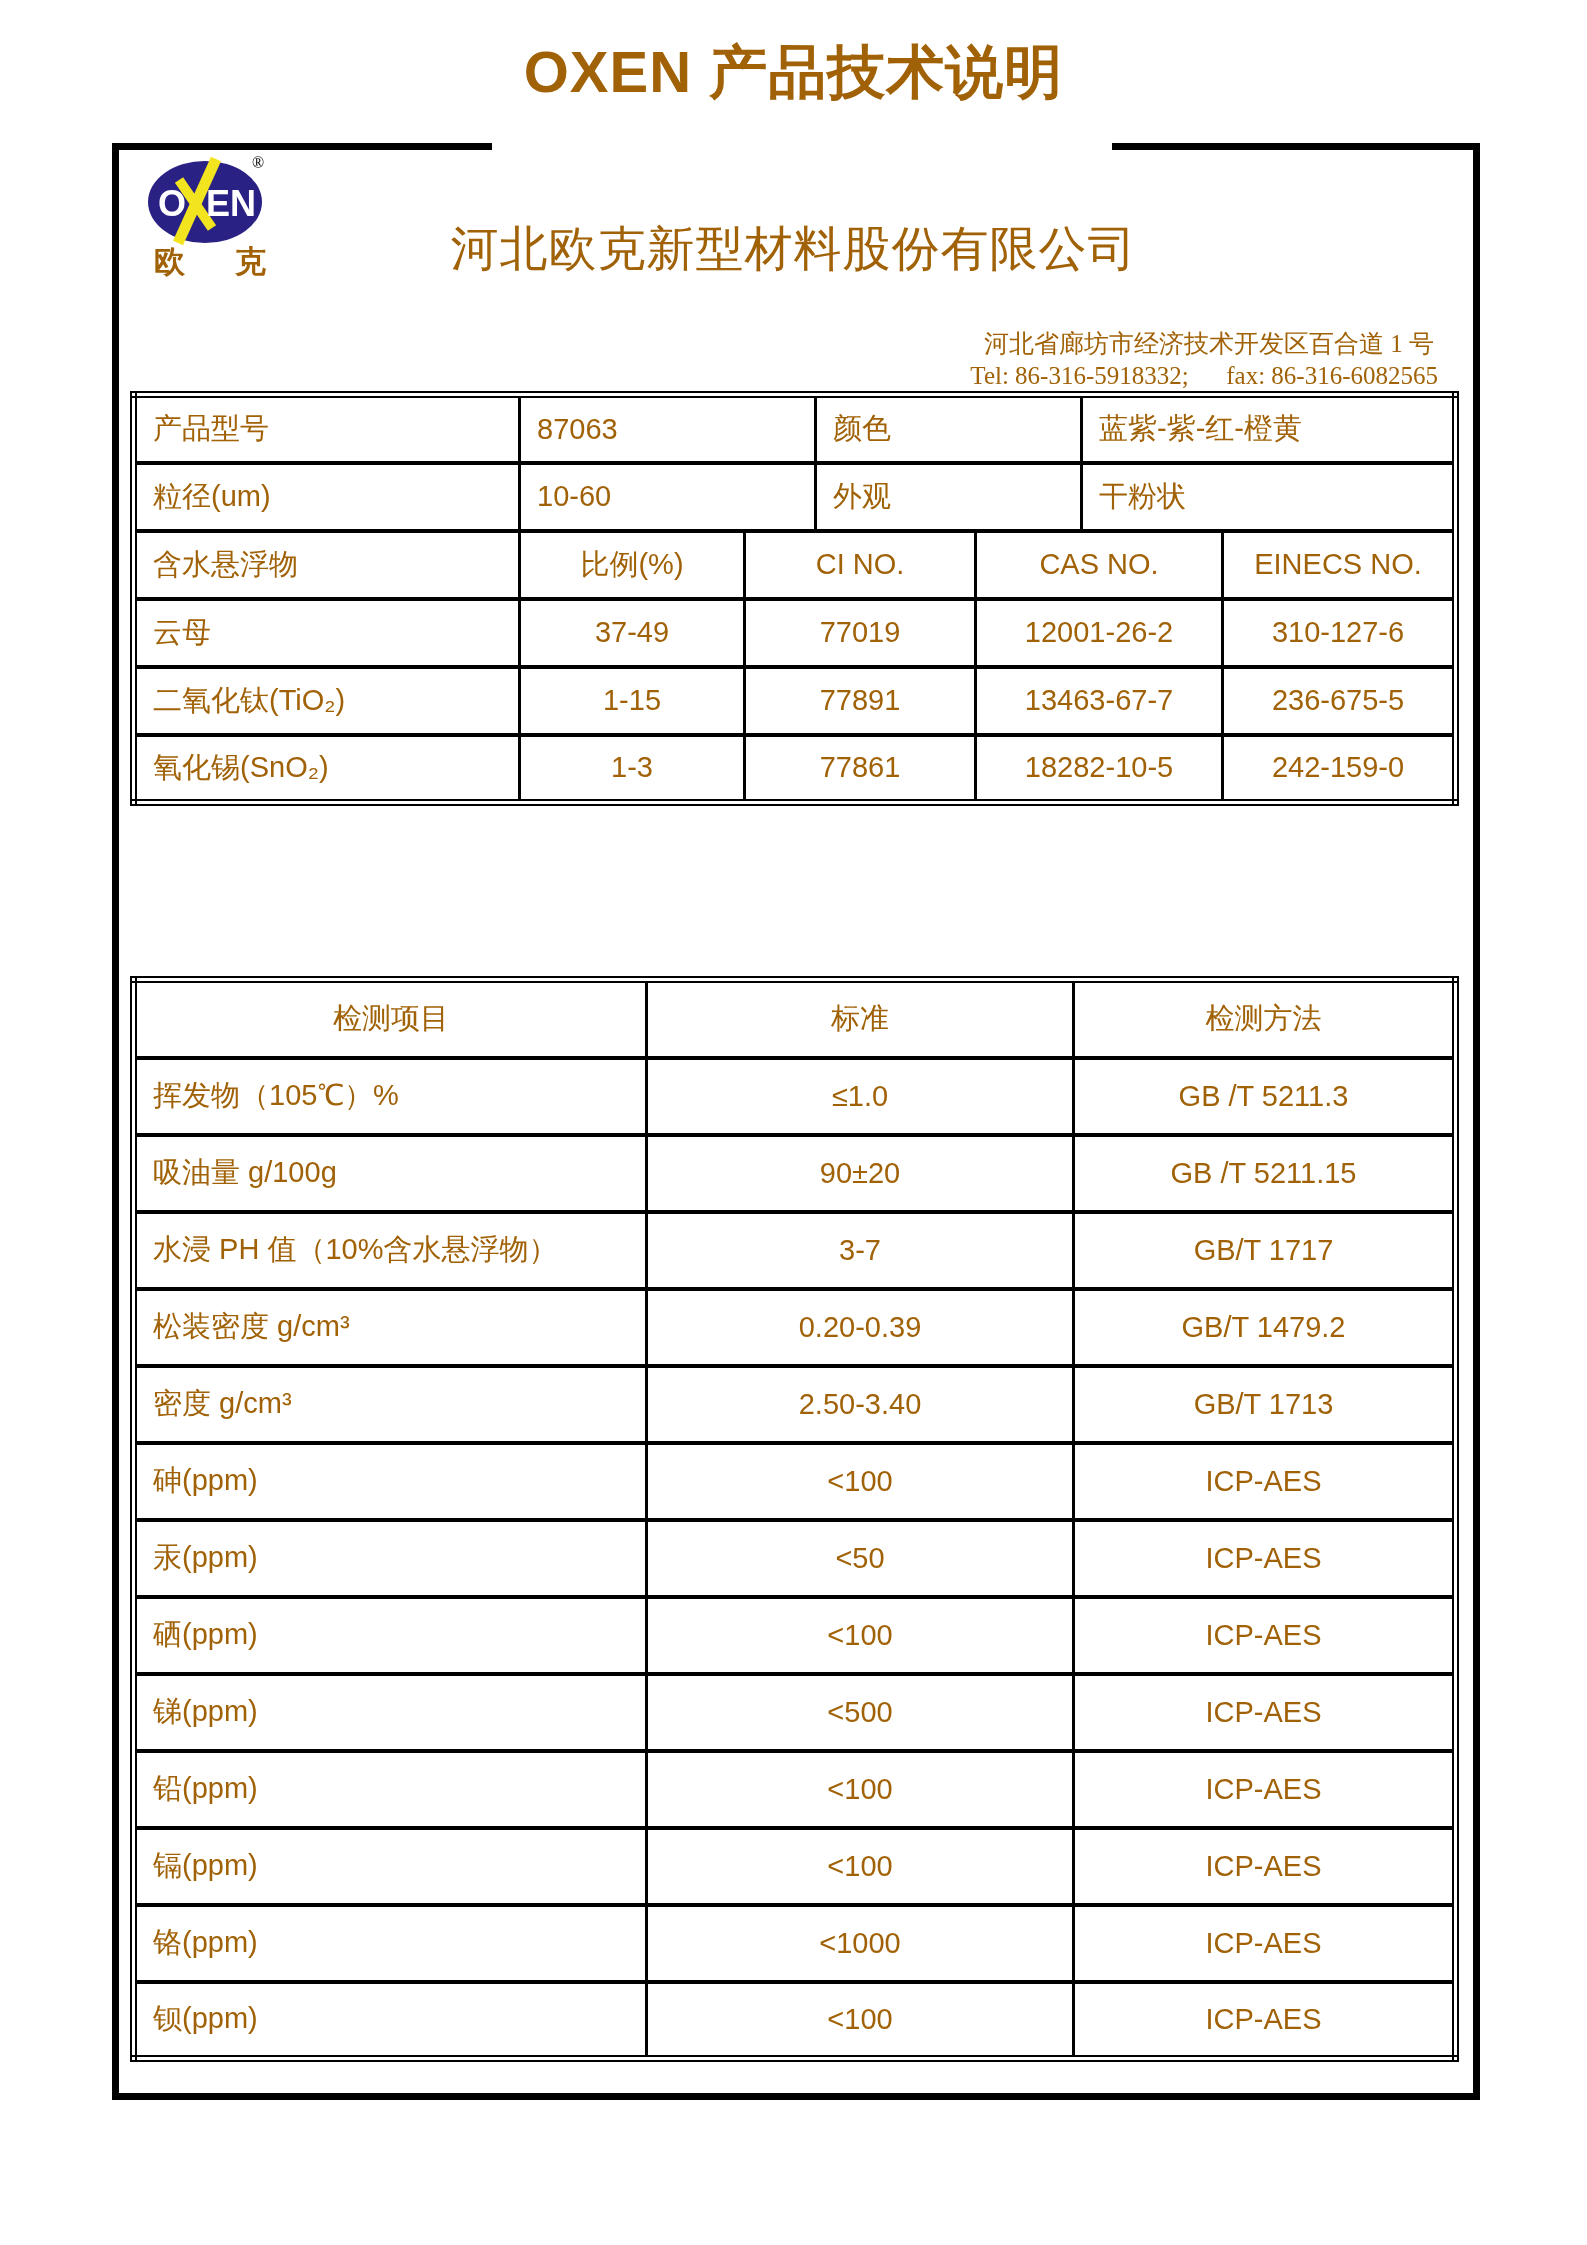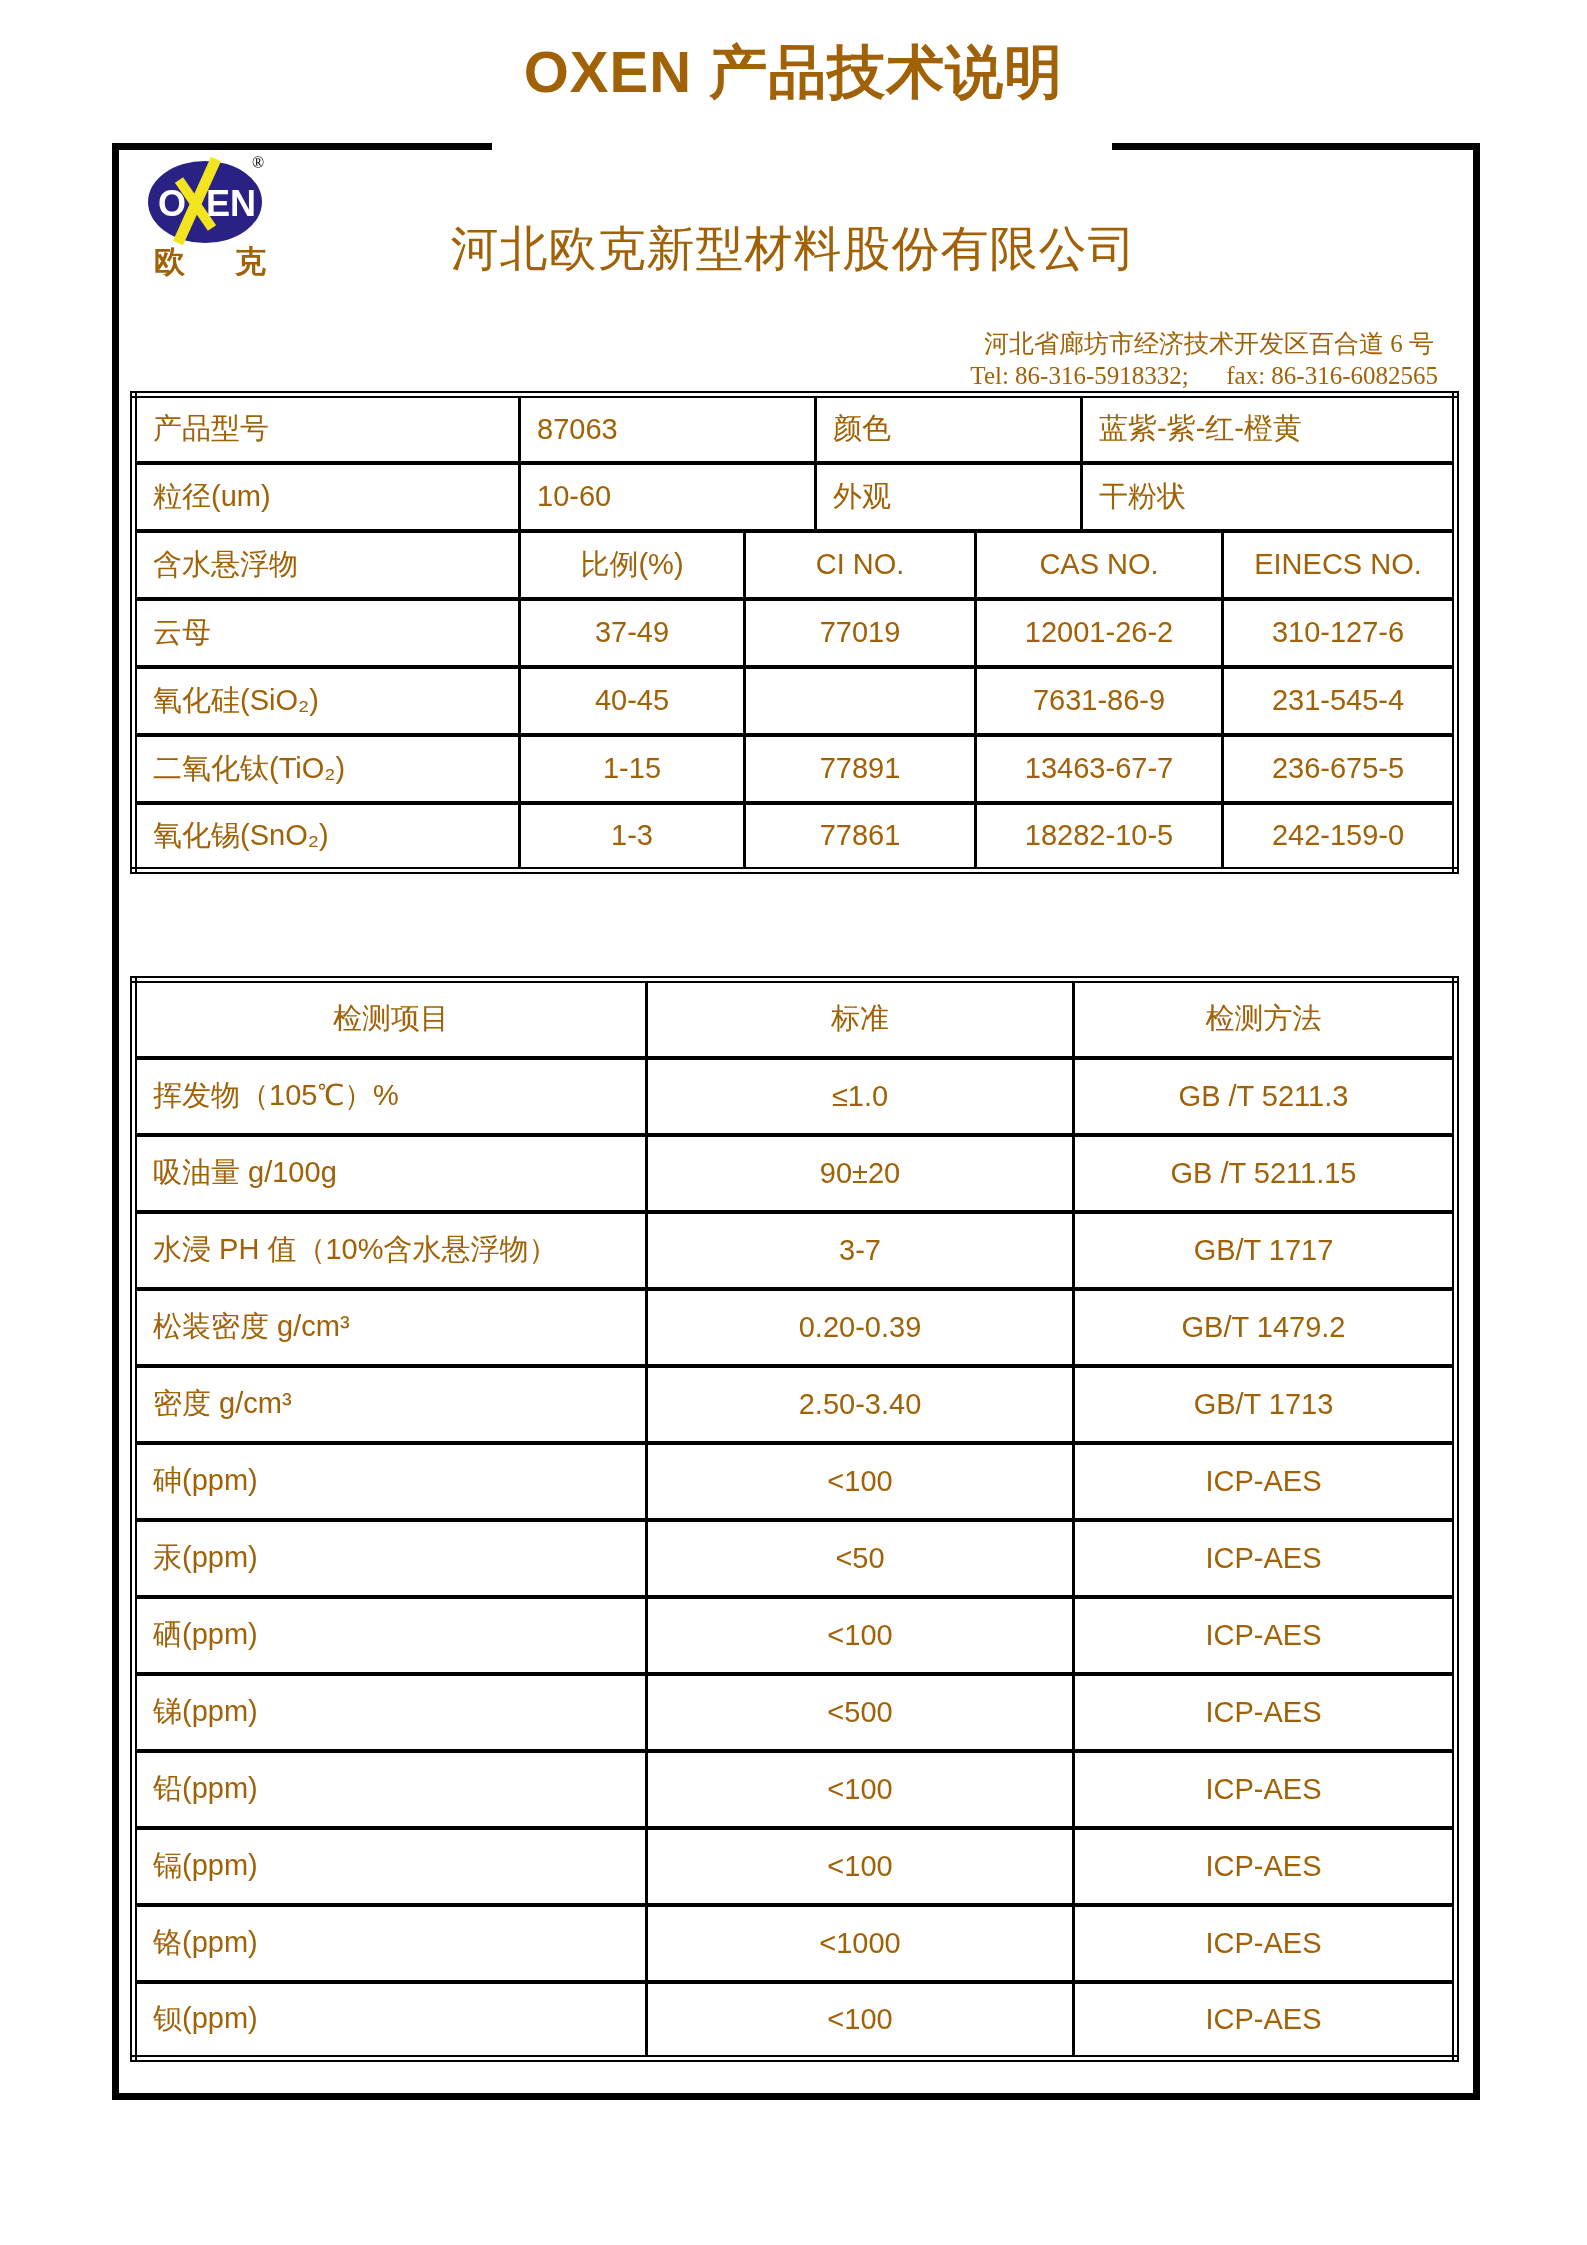--- a/index.html
+++ b/index.html
@@ -71,21 +71,21 @@
     <line x1="33" y1="28" x2="66" y2="76" stroke="#f2e41f" stroke-width="10"></line>
     <text x="60" y="64" font-size="36" font-weight="bold" fill="#ffffff" font-family="Liberation Sans, sans-serif">EN</text>
     <text x="106" y="16" font-size="16" fill="#000000" font-family="Liberation Serif, serif">®</text>
   </svg>
   <div class="logo-sub">
     <span>欧</span>
     <span>克</span>
   </div>
 
   <div class="company-name">河北欧克新型材料股份有限公司</div>
-  <div class="address-line">河北省廊坊市经济技术开发区百合道 6 号</div>
+  <div class="address-line">河北省廊坊市经济技术开发区百合道 1 号</div>
   <div class="contact-line">Tel: 86-316-5918332;      fax: 86-316-6082565</div>
 
   <table class="tbl t1">
     <colgroup>
       <col style="width:386px">
         <col style="width:225px">
         <col style="width:71px">
       <col style="width:160px">
         <col style="width:106px">
         <col style="width:141px">
@@ -112,27 +112,20 @@
         <td class="c">EINECS NO.</td>
       </tr>
       <tr>
         <td class="l">云母</td>
         <td class="c">37-49</td>
         <td class="c" colspan="2">77019</td>
         <td class="c" colspan="2">12001-26-2</td>
         <td class="c">310-127-6</td>
       </tr>
       <tr>
-        <td class="l">氧化硅(SiO₂)</td>
-        <td class="c">40-45</td>
-        <td class="c" colspan="2"></td>
-        <td class="c" colspan="2">7631-86-9</td>
-        <td class="c">231-545-4</td>
-      </tr>
-      <tr>
         <td class="l">二氧化钛(TiO₂)</td>
         <td class="c">1-15</td>
         <td class="c" colspan="2">77891</td>
         <td class="c" colspan="2">13463-67-7</td>
         <td class="c">236-675-5</td>
       </tr>
       <tr>
         <td class="l">氧化锡(SnO₂)</td>
         <td class="c">1-3</td>
         <td class="c" colspan="2">77861</td>

